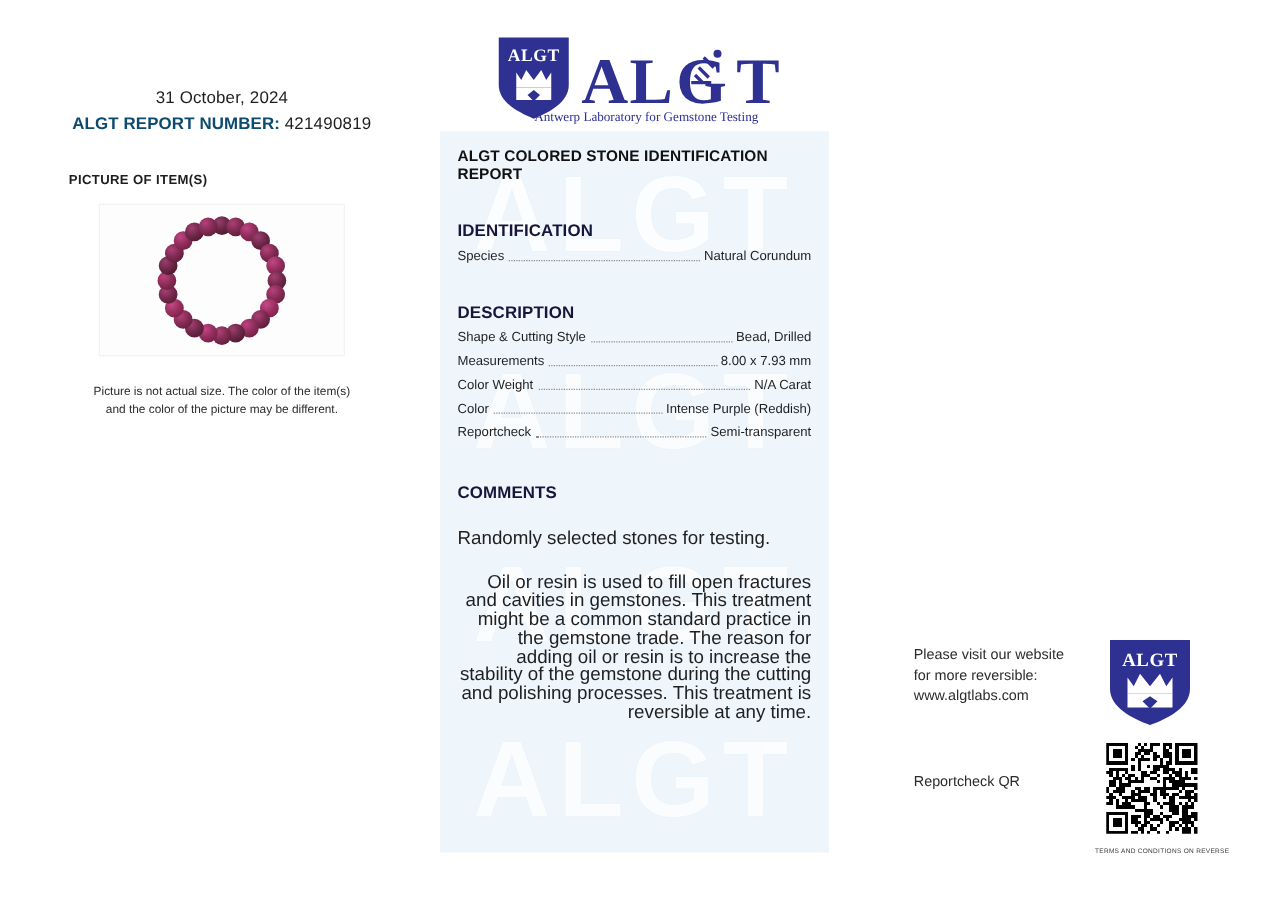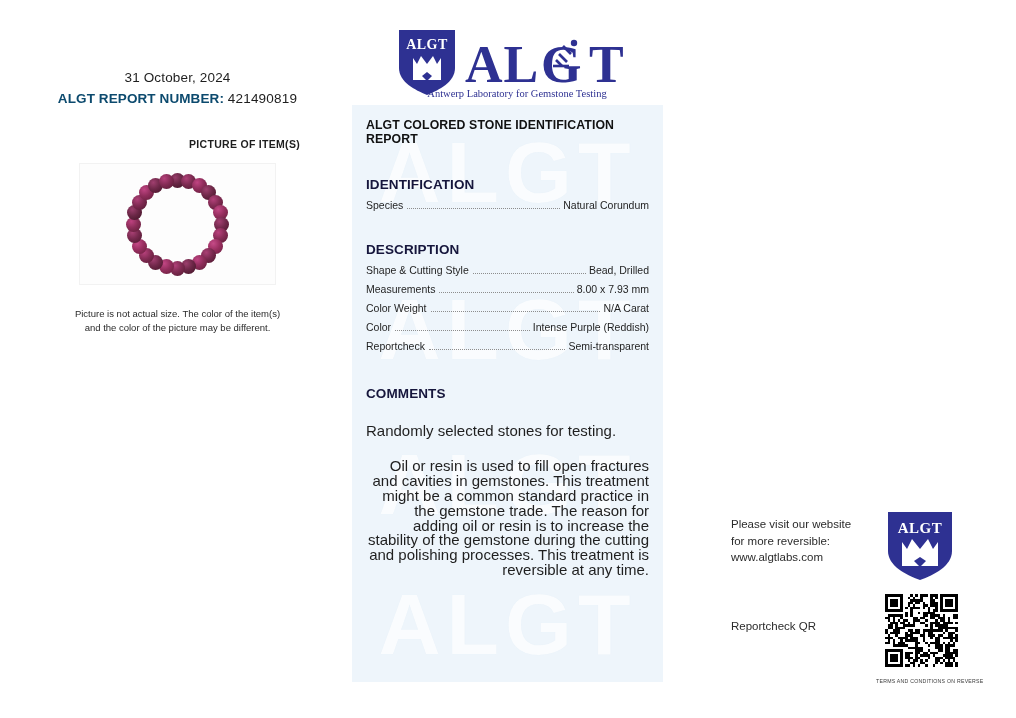--- a/index.html
+++ b/index.html
@@ -40,21 +40,21 @@
     color: #0c4a6e;
     font-weight: bold;
     letter-spacing: .1px;
   }
   .report-number-value {
     color: #1e1e1e;
     letter-spacing: .2px;
   }
 
   .picture-caption-top {
-    text-align: right;
+    text-align: left;
     margin-top: 32px;
     font-size: 10.5px;
     font-weight: bold;
     letter-spacing: .3px;
     color: #1e1e1e;
   }
 
   .photo-frame {
     margin: 13px auto 0 auto;
     width: 195px;

